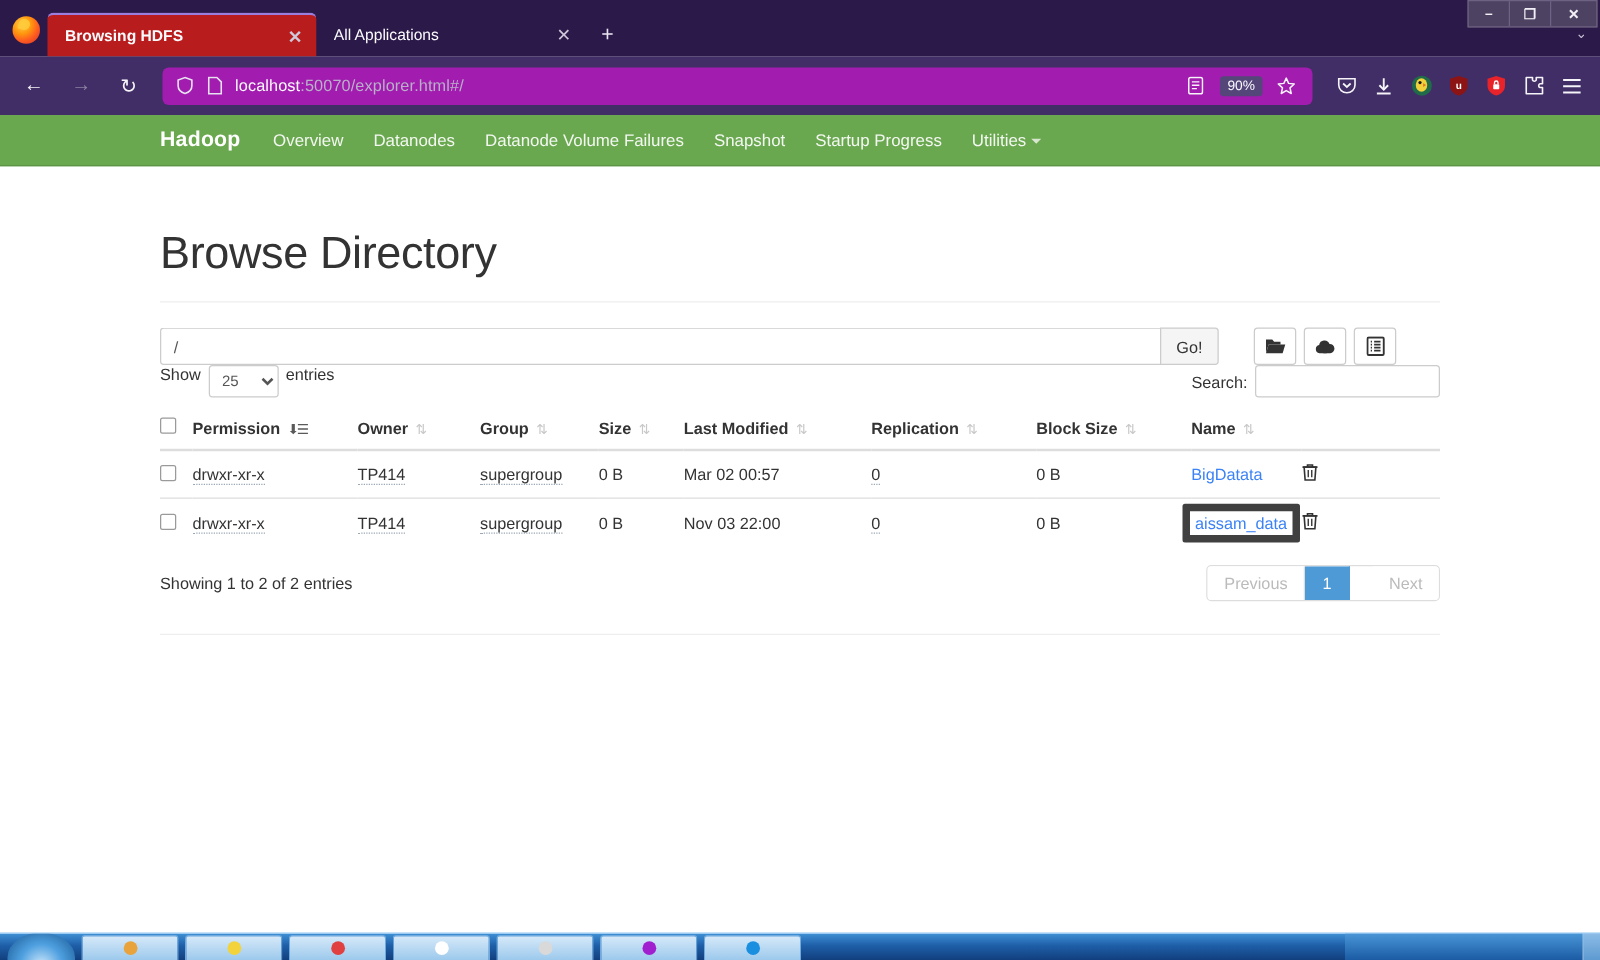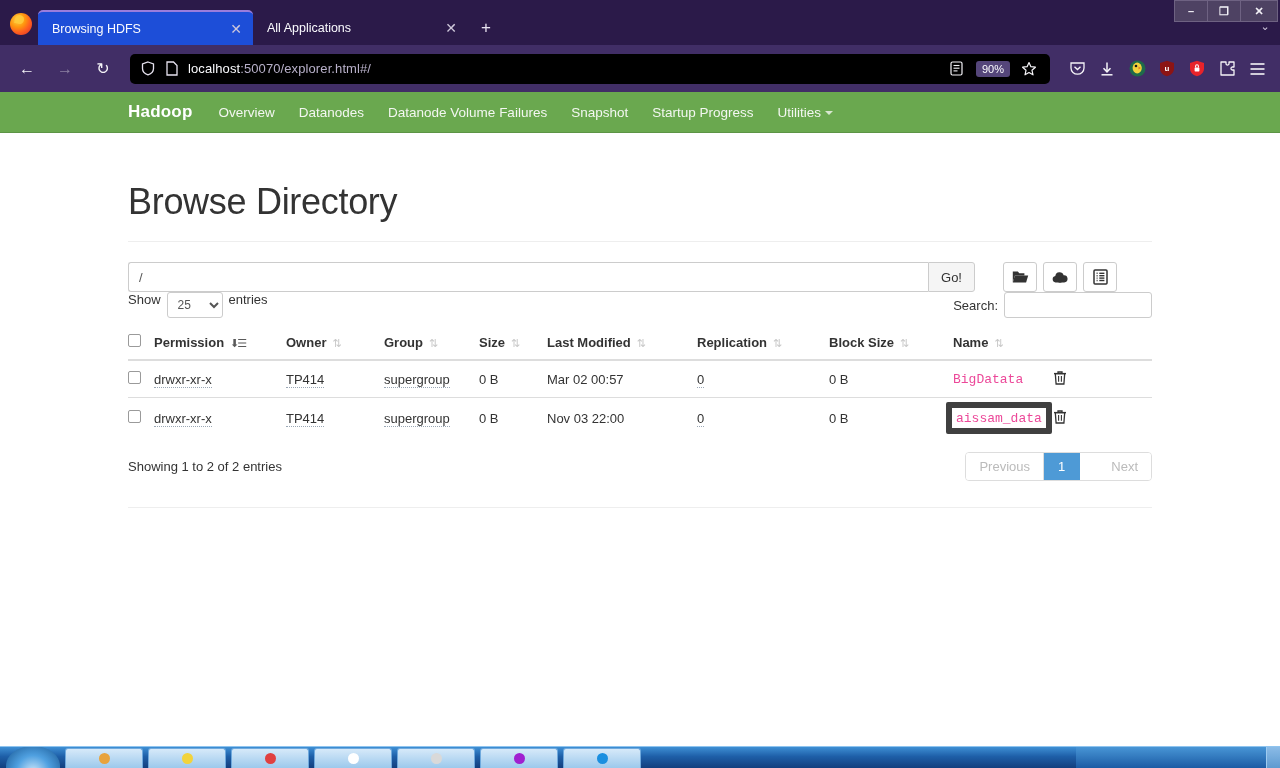--- a/index.html
+++ b/index.html
@@ -41,23 +41,24 @@
     display: flex;
     align-items: center;
     padding: 0 8px 0 14px;
     color: #fbfbfe;
     font-size: 12.5px;
     min-width: 215px;
     max-width: 230px;
     position: relative;
   }
   .tab.active {
-    background: #1d4ed8;
+    background: #b91c1c;
     border-top: 2px solid #9a7ddc;
     border-radius: 5px 5px 0 0;
+    font-weight: bold;
   }
   .tab .tab-title {
     flex: 1;
     white-space: nowrap;
     overflow: hidden;
     text-overflow: ellipsis;
   }
   .tab .tab-close {
     width: 18px; height: 18px;
     display: flex; align-items: center; justify-content: center;
@@ -118,21 +119,21 @@
     display: flex; align-items: center; justify-content: center;
     color: #f5f4f8;
     margin: 0 3px;
     border-radius: 4px;
     font-size: 16px;
   }
   .navbtn.dim { color: #8d82a3; }
   .urlbar {
     flex: 1;
     height: 30px;
-    background: #000000;
+    background: #a21caf;
     border-radius: 5px;
     margin: 0 8px;
     display: flex;
     align-items: center;
     padding: 0 6px;
     color: #fbfbfe;
     font-size: 13px;
   }
   .urlbar .u-icon {
     width: 24px; height: 22px;
@@ -309,21 +310,21 @@
     border: 1px solid #9a9a9a;
     border-radius: 2px;
     background: #fff;
     display: inline-block;
   }
   .dotted {
     border-bottom: 1px dotted #9aa7b5;
     color: #333;
     text-decoration: none;
   }
-  .namelink { color: #ec4899; text-decoration: none; font-family: Liberation Mono, monospace; }
+  .namelink { color: #3b82f6; text-decoration: none; }
   .name-cell { position: relative; }
   .hl-box {
     display: inline-block;
     border: 6px solid #404040;
     padding: 2px 4px;
     margin: -5px -7px;
     border-radius: 2px;
   }
   .trash {
     color: #333;

